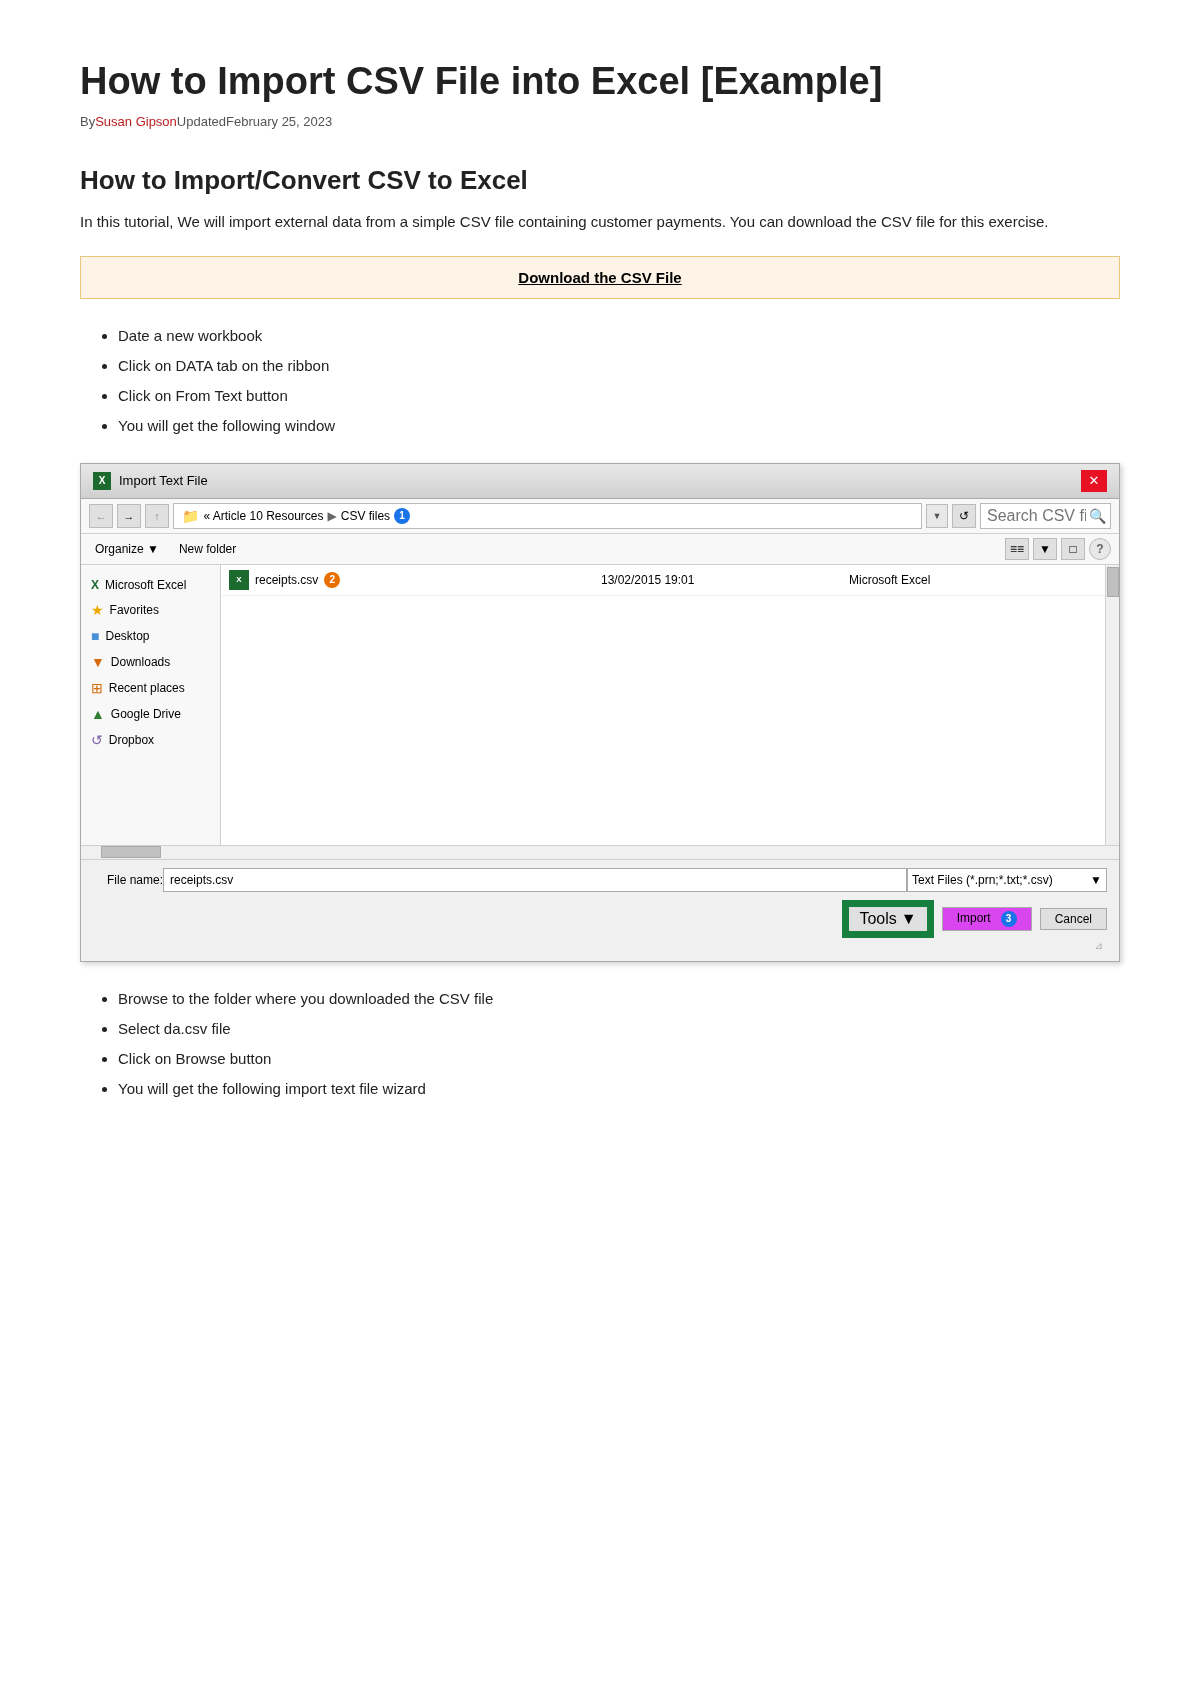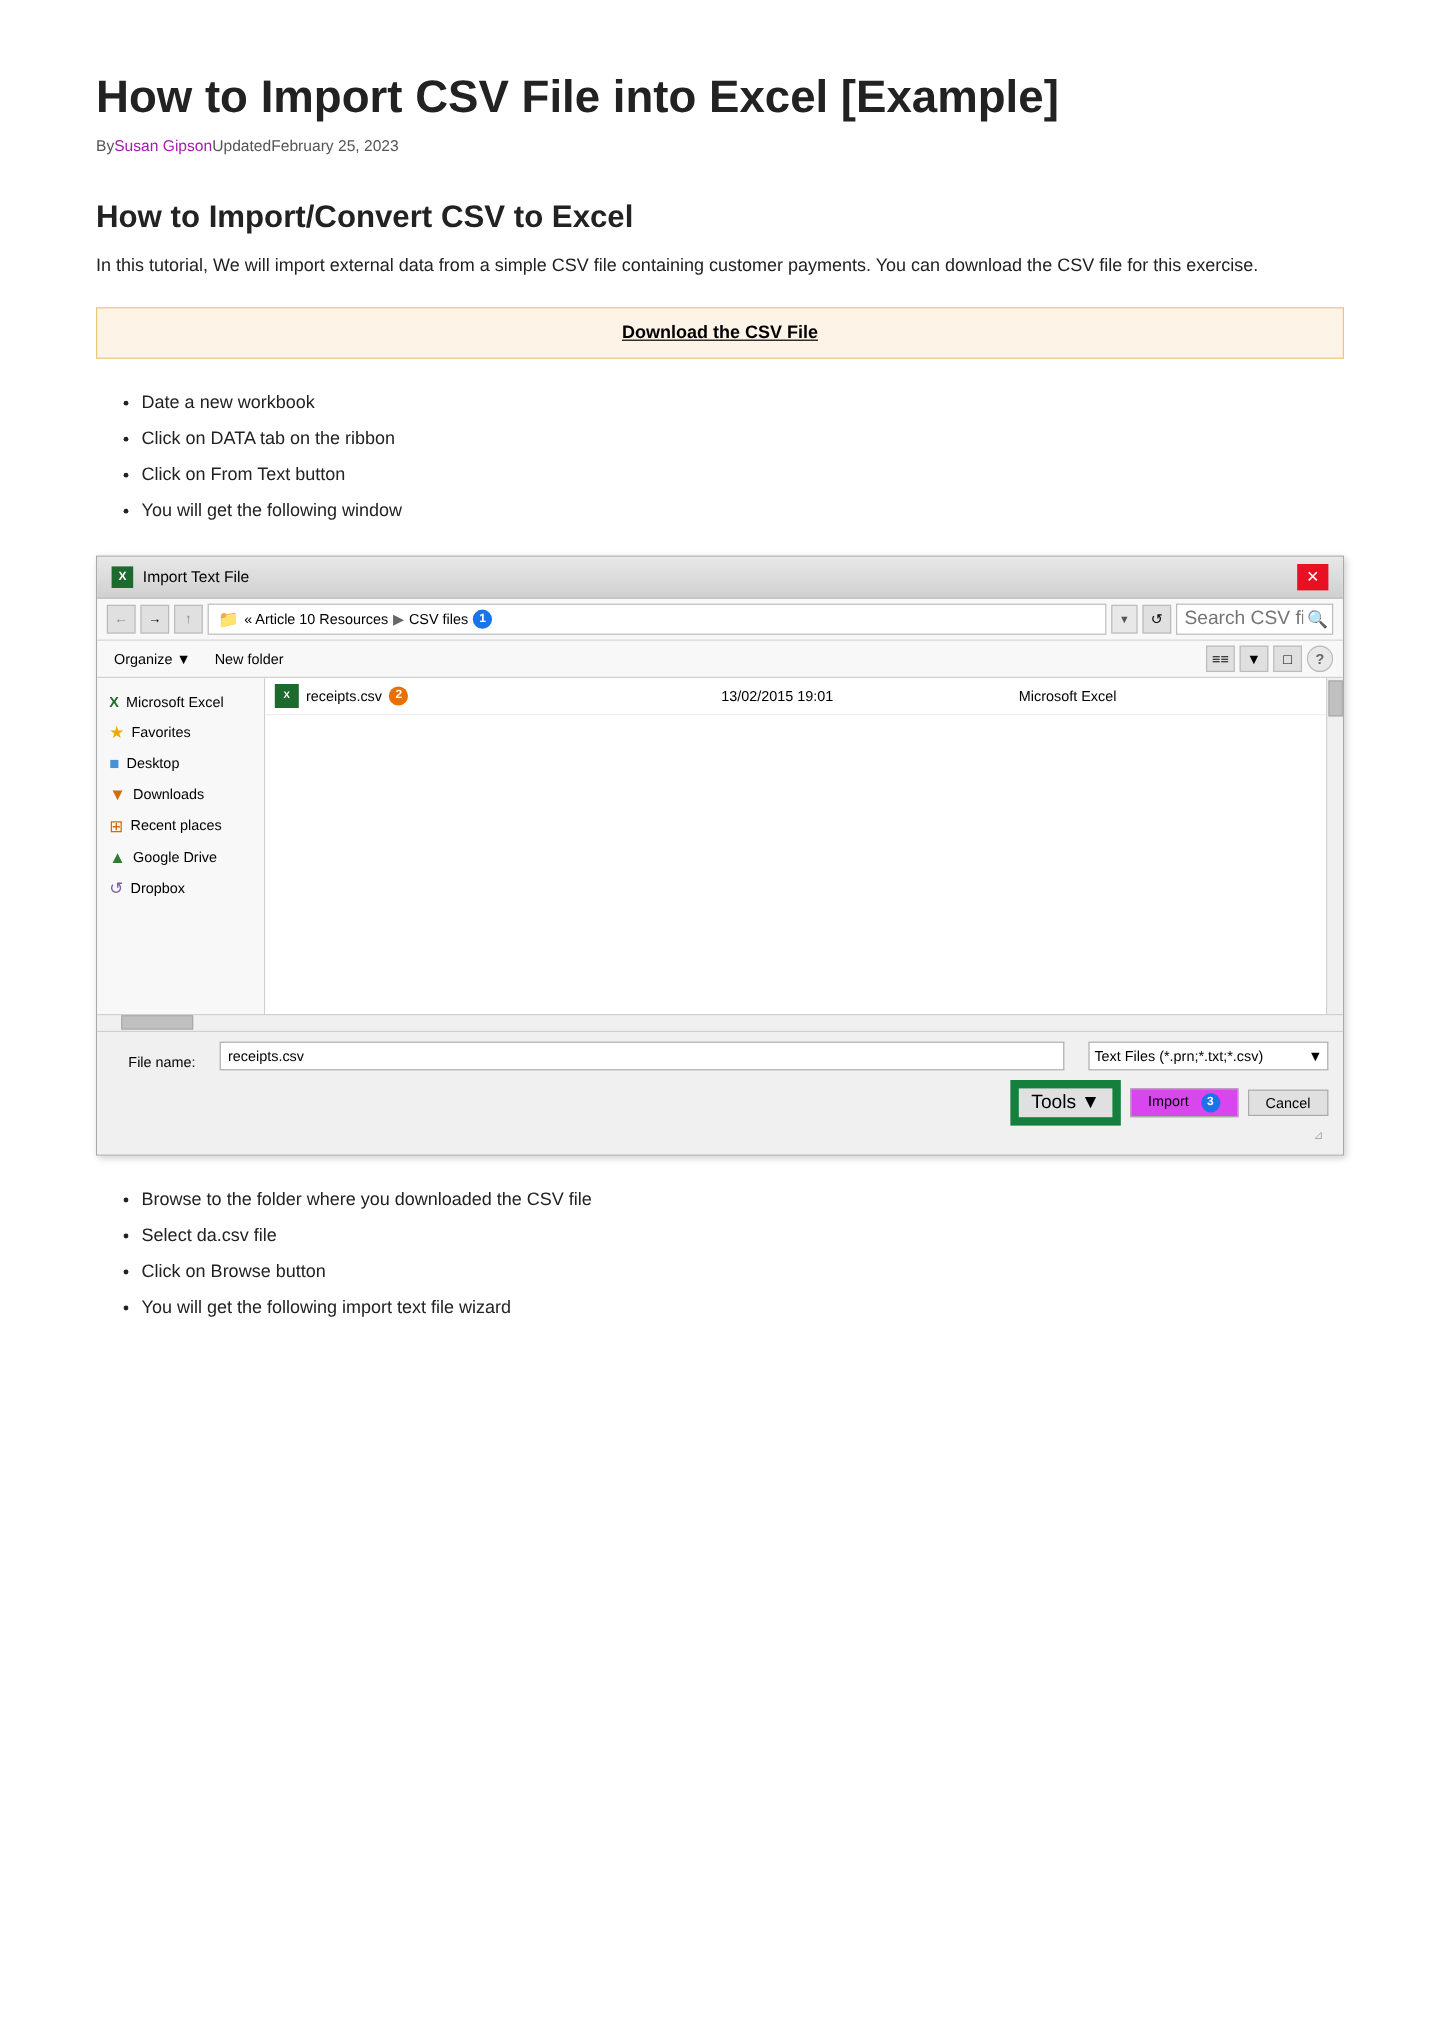--- a/index.html
+++ b/index.html
@@ -16,21 +16,21 @@
       font-weight: 700;
       line-height: 1.15;
       margin-bottom: 10px;
     }
     .byline {
       font-size: 13px;
       color: #555;
       margin-bottom: 36px;
     }
     .byline a {
-      color: #a21caf;
+      color: #b91c1c;
       text-decoration: none;
     }
     h2 {
       font-size: 26px;
       font-weight: 900;
       margin-bottom: 14px;
     }
     .intro-text {
       font-size: 15px;
       line-height: 1.6;
@@ -329,23 +329,23 @@
       font-weight: bold;
       margin-left: 6px;
     }
     .dialog-footer {
       background: #f0f0f0;
       border-top: 1px solid #d0d0d0;
       padding: 8px 12px;
     }
     .footer-row {
       display: flex;
-      align-items: flex-end;
+      align-items: center;
       margin-bottom: 8px;
-      gap: 20px;
+      gap: 0;
     }
     .footer-label {
       font-size: 12px;
       min-width: 70px;
       text-align: right;
     }
     .footer-input {
       flex: 1;
       height: 24px;
       border: 1px solid #aaa;

